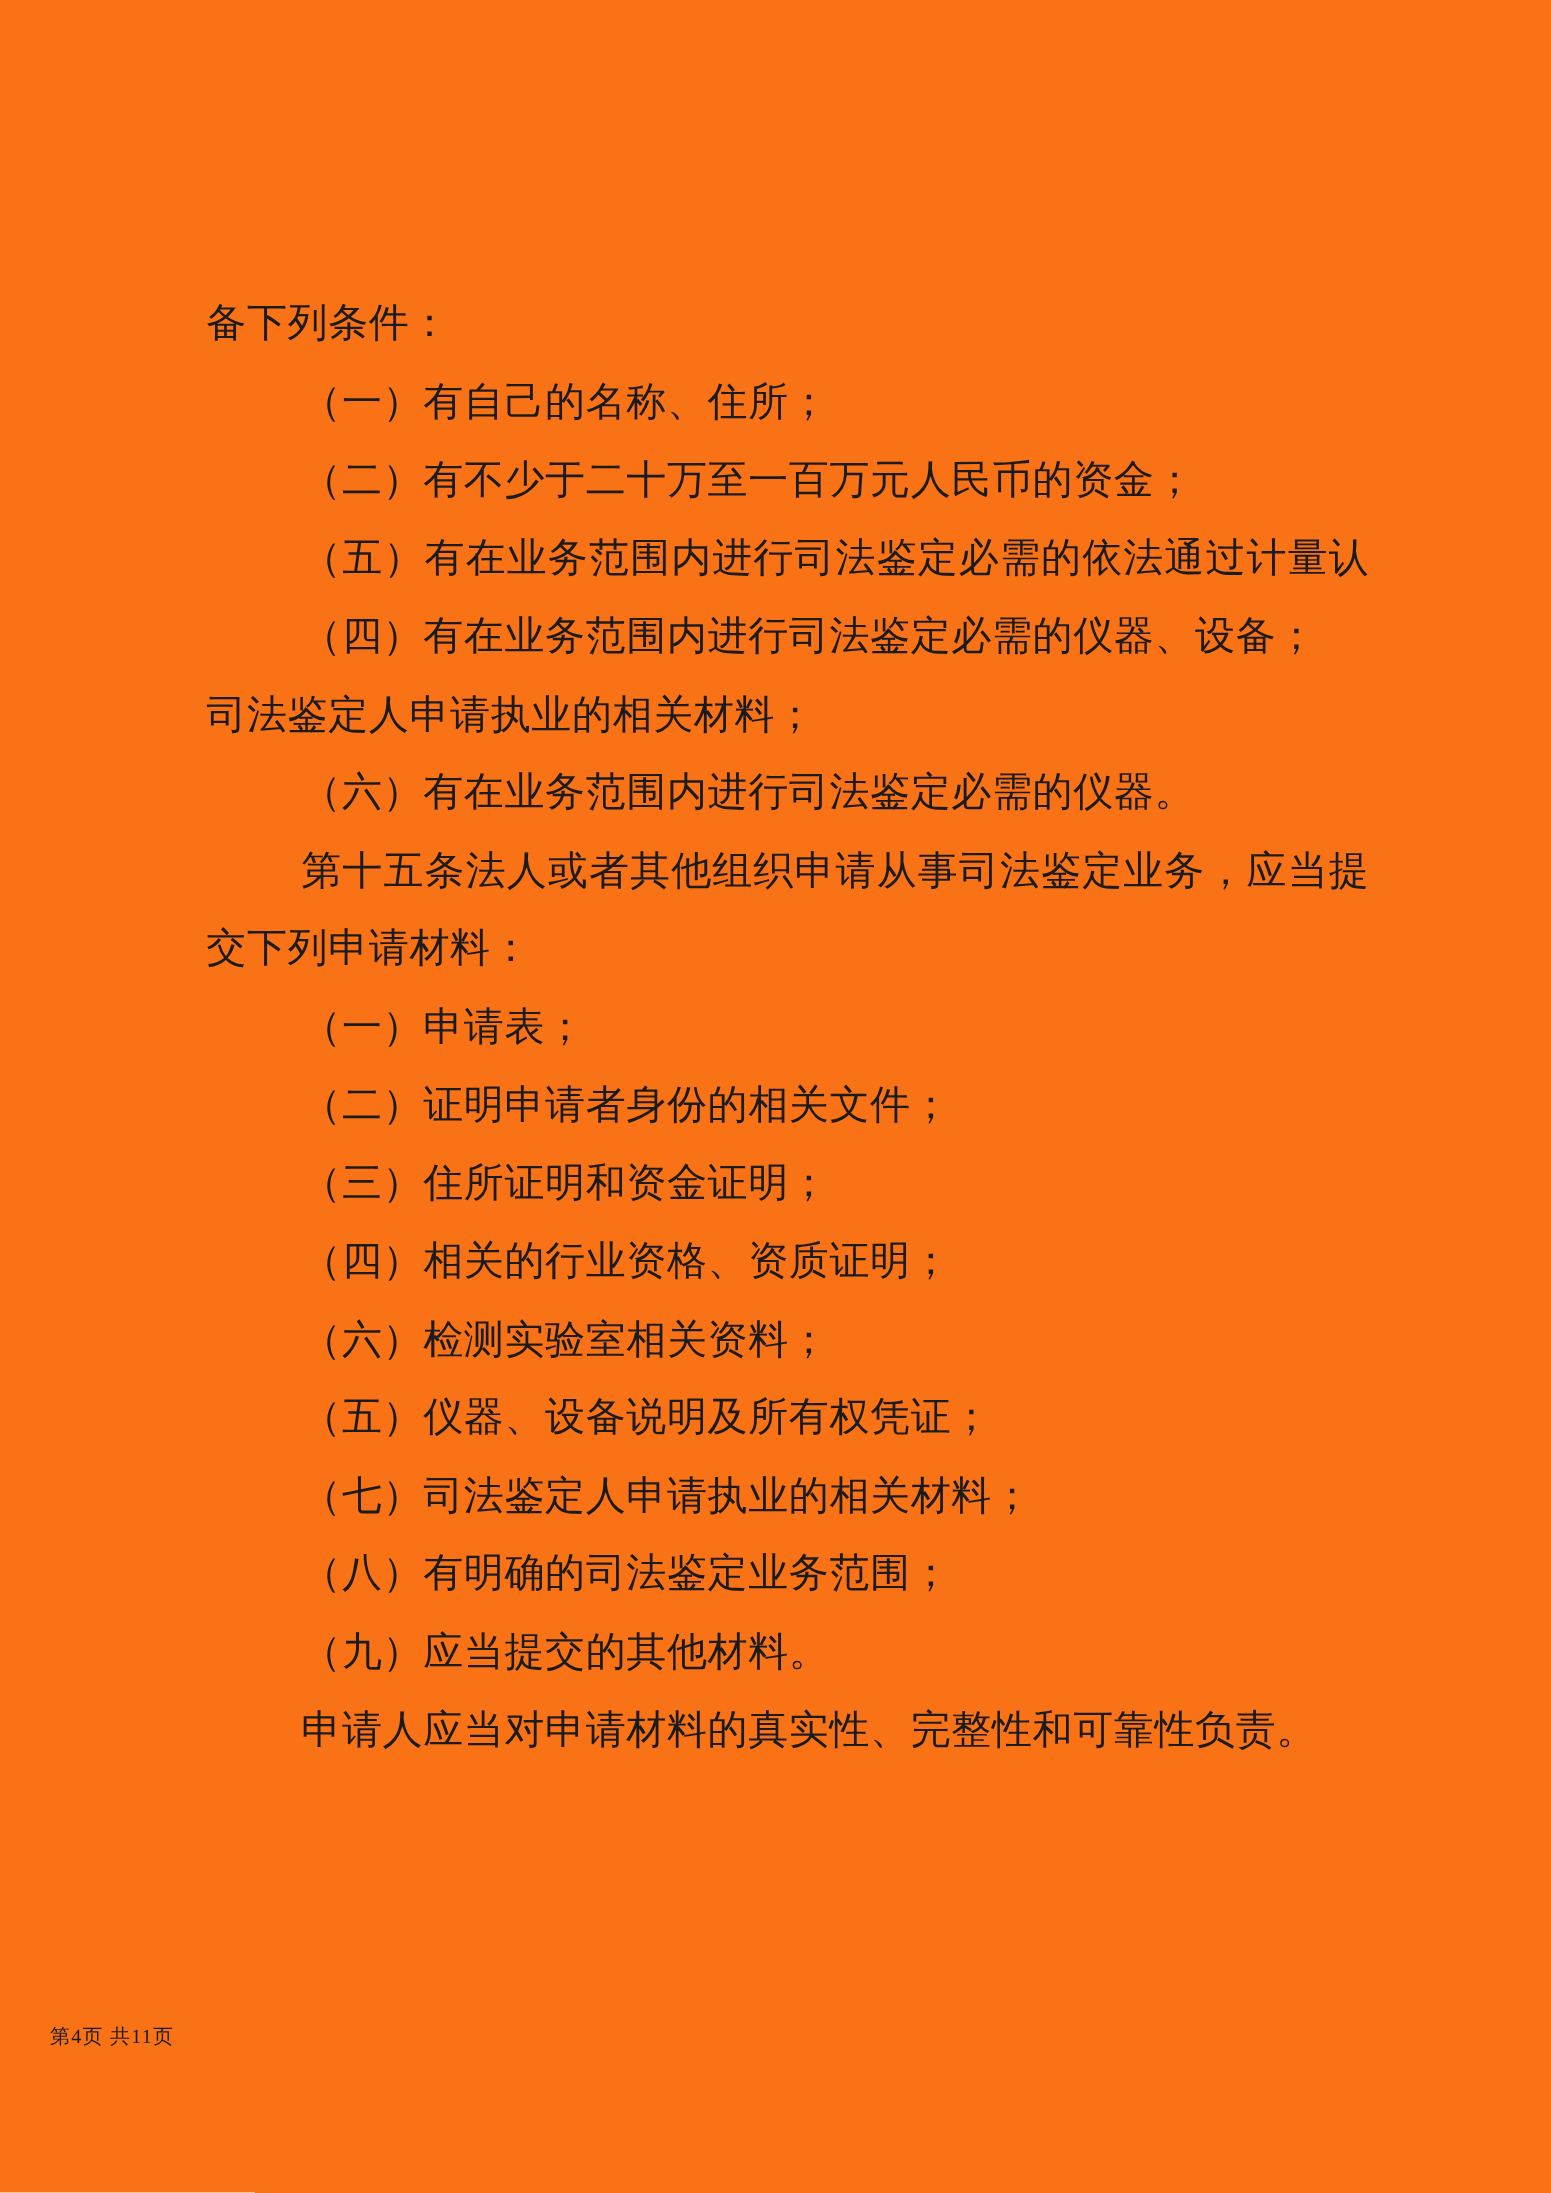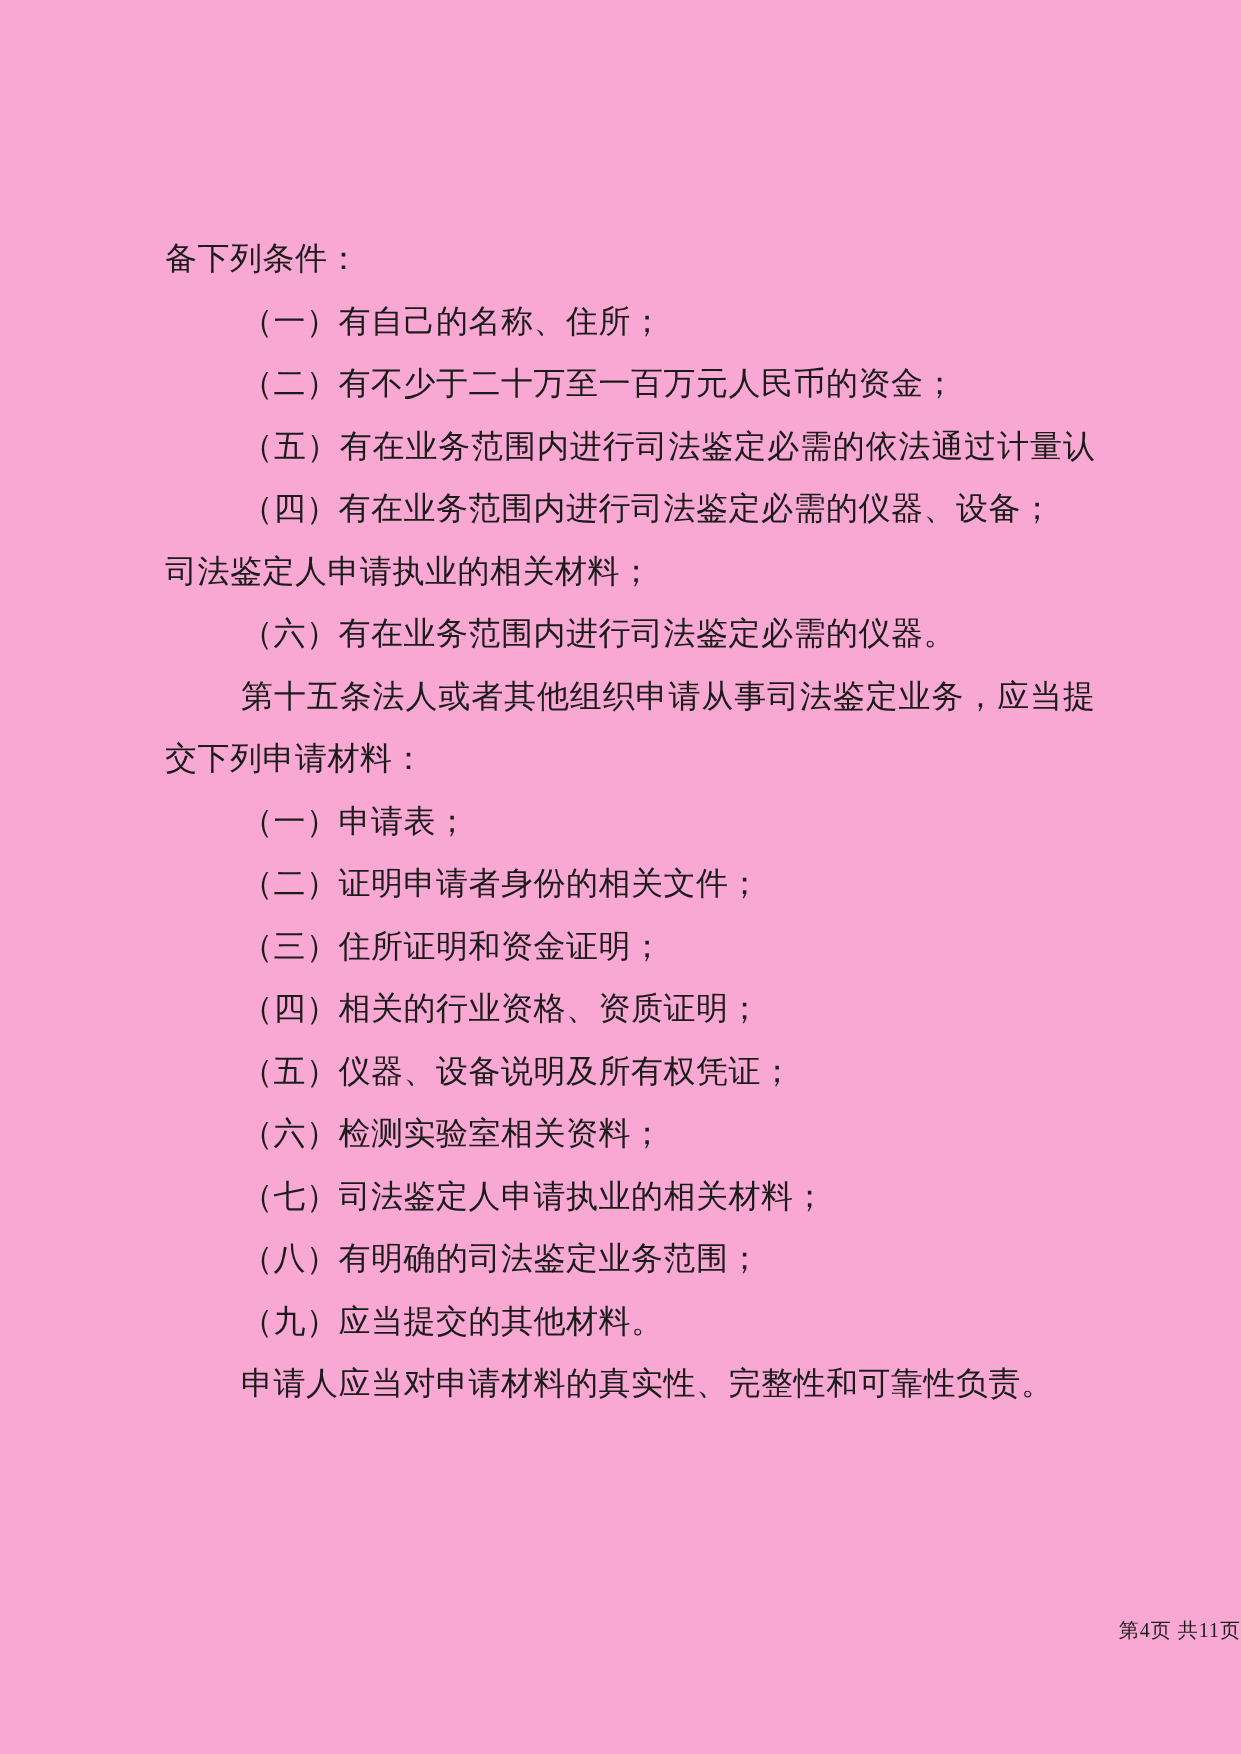--- a/index.html
+++ b/index.html
@@ -4,21 +4,21 @@
 <style>
   html, body {
     margin: 0;
     padding: 0;
     background: #ffffff;
   }
   .page {
     position: relative;
     width: 1241px;
     height: 1754px;
-    background: #f9a8d4;
+    background: #f97316;
     overflow: hidden;
     font-family: "Liberation Serif", "DejaVu Serif", serif;
     color: #1b1b1b;
   }
   .doc-body {
     position: absolute;
     left: 165px;
     top: 227px;
     width: 930px;
   }
@@ -39,22 +39,22 @@
     white-space: normal;
     letter-spacing: 0;
     text-align: justify;
     text-align-last: justify;
   }
   .footer {
     position: absolute;
     left: 40px;
     right: 0;
     top: 1612px;
-    text-align: right;
-    font-size: 20px;
+    text-align: left;
+    font-size: 16px;
     line-height: 36px;
     letter-spacing: 1px;
   }
 </style>
 </head>
 <body>
 
 <div class="page">
   <div class="doc-body">
     <p class="line">备下列条件：</p>
@@ -63,22 +63,22 @@
     <p class="line indent fill">（五）有在业务范围内进行司法鉴定必需的依法通过计量认</p>
     <p class="line indent">（四）有在业务范围内进行司法鉴定必需的仪器、设备；</p>
     <p class="line">司法鉴定人申请执业的相关材料；</p>
     <p class="line indent">（六）有在业务范围内进行司法鉴定必需的仪器。</p>
     <p class="line indent fill">第十五条法人或者其他组织申请从事司法鉴定业务，应当提</p>
     <p class="line">交下列申请材料：</p>
     <p class="line indent">（一）申请表；</p>
     <p class="line indent">（二）证明申请者身份的相关文件；</p>
     <p class="line indent">（三）住所证明和资金证明；</p>
     <p class="line indent">（四）相关的行业资格、资质证明；</p>
+    <p class="line indent">（六）检测实验室相关资料；</p>
     <p class="line indent">（五）仪器、设备说明及所有权凭证；</p>
-    <p class="line indent">（六）检测实验室相关资料；</p>
     <p class="line indent">（七）司法鉴定人申请执业的相关材料；</p>
     <p class="line indent">（八）有明确的司法鉴定业务范围；</p>
     <p class="line indent">（九）应当提交的其他材料。</p>
     <p class="line indent">申请人应当对申请材料的真实性、完整性和可靠性负责。</p>
   </div>
 
   <div class="footer">第4页 共11页</div>
 </div>
 
 </body></html>

